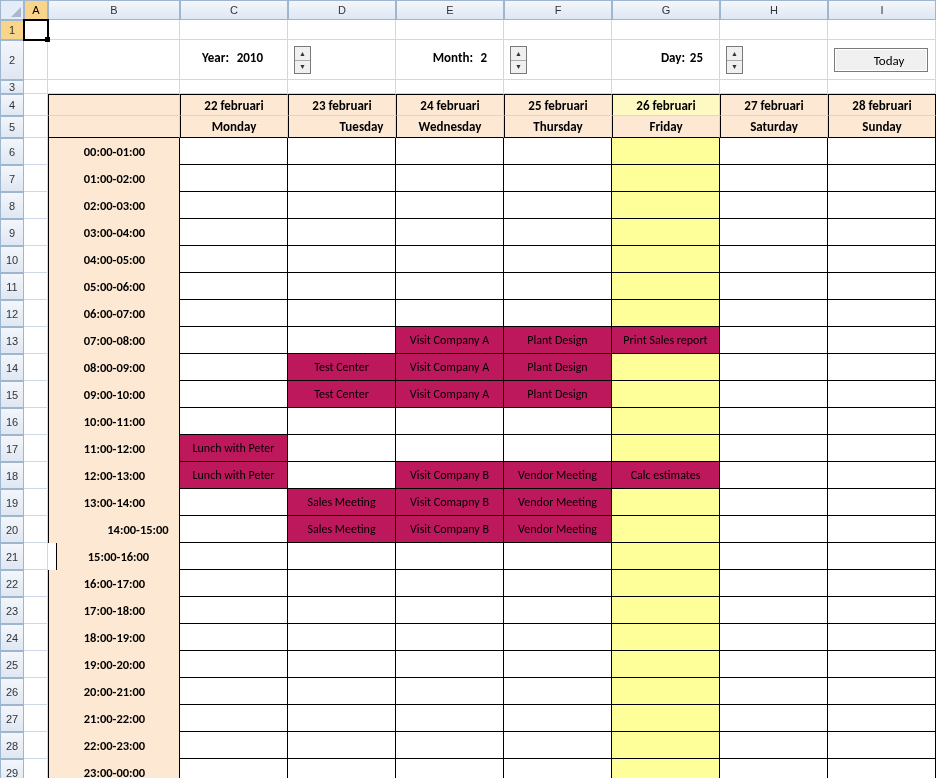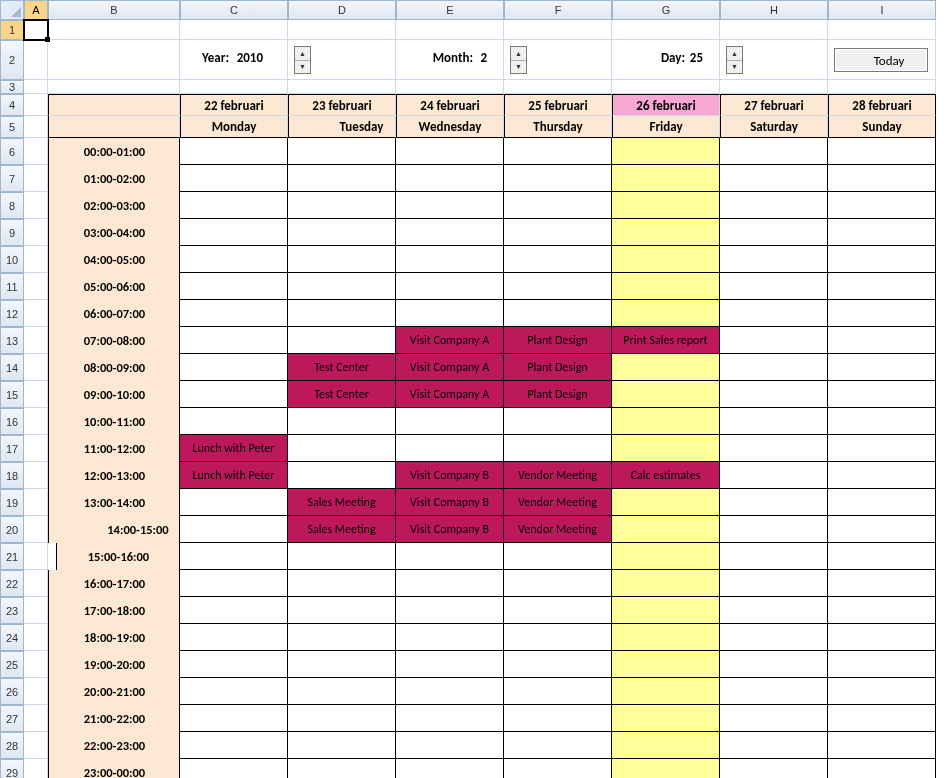--- a/index.html
+++ b/index.html
@@ -193,21 +193,21 @@
     <div class="cell"></div>
     <div class="cell"></div>
     <div class="cell"></div>
     <div class="rowhdr">4</div>
     <div class="cell"></div>
     <div class="cell" style="background: rgb(253, 233, 211); border-top: 1px solid rgb(0, 0, 0); border-left: 1px solid rgb(0, 0, 0);"></div>
     <div class="cell center bold" style="background: rgb(253, 233, 211); border-top: 1px solid rgb(0, 0, 0); border-left: 1px solid rgb(0, 0, 0);">22 februari</div>
     <div class="cell center bold" style="background: rgb(253, 233, 211); border-top: 1px solid rgb(0, 0, 0); border-left: 1px solid rgb(0, 0, 0);">23 februari</div>
     <div class="cell center bold" style="background: rgb(253, 233, 211); border-top: 1px solid rgb(0, 0, 0); border-left: 1px solid rgb(0, 0, 0);">24 februari</div>
     <div class="cell center bold" style="background: rgb(253, 233, 211); border-top: 1px solid rgb(0, 0, 0); border-left: 1px solid rgb(0, 0, 0);">25 februari</div>
-    <div class="cell center bold" style="background: #f9a8d4; border-top: 1px solid rgb(0, 0, 0); border-left: 1px solid rgb(0, 0, 0);">26 februari</div>
+    <div class="cell center bold" style="background: #fef9c3; border-top: 1px solid rgb(0, 0, 0); border-left: 1px solid rgb(0, 0, 0);">26 februari</div>
     <div class="cell center bold" style="background: rgb(253, 233, 211); border-top: 1px solid rgb(0, 0, 0); border-left: 1px solid rgb(0, 0, 0);">27 februari</div>
     <div class="cell center bold" style="background: rgb(253, 233, 211); border-top: 1px solid rgb(0, 0, 0); border-left: 1px solid rgb(0, 0, 0); border-right: 1px solid rgb(0, 0, 0);">28 februari</div>
     <div class="rowhdr">5</div>
     <div class="cell"></div>
     <div class="cell" style="background: rgb(253, 233, 211); border-left: 1px solid rgb(0, 0, 0); border-bottom: 1px solid rgb(0, 0, 0);"></div>
     <div class="cell center bold" style="background: rgb(253, 233, 211); border-left: 1px solid rgb(0, 0, 0); border-bottom: 1px solid rgb(0, 0, 0);">Monday</div>
     <div class="cell center bold" style="background: rgb(253, 233, 211); border-left: 1px solid rgb(0, 0, 0); border-bottom: 1px solid rgb(0, 0, 0); padding-left: 39px;">Tuesday</div>
     <div class="cell center bold" style="background: rgb(253, 233, 211); border-left: 1px solid rgb(0, 0, 0); border-bottom: 1px solid rgb(0, 0, 0);">Wednesday</div>
     <div class="cell center bold" style="background: rgb(253, 233, 211); border-left: 1px solid rgb(0, 0, 0); border-bottom: 1px solid rgb(0, 0, 0);">Thursday</div>
     <div class="cell center bold" style="background: rgb(253, 233, 211); border-left: 1px solid rgb(0, 0, 0); border-bottom: 1px solid rgb(0, 0, 0);">Friday</div>

